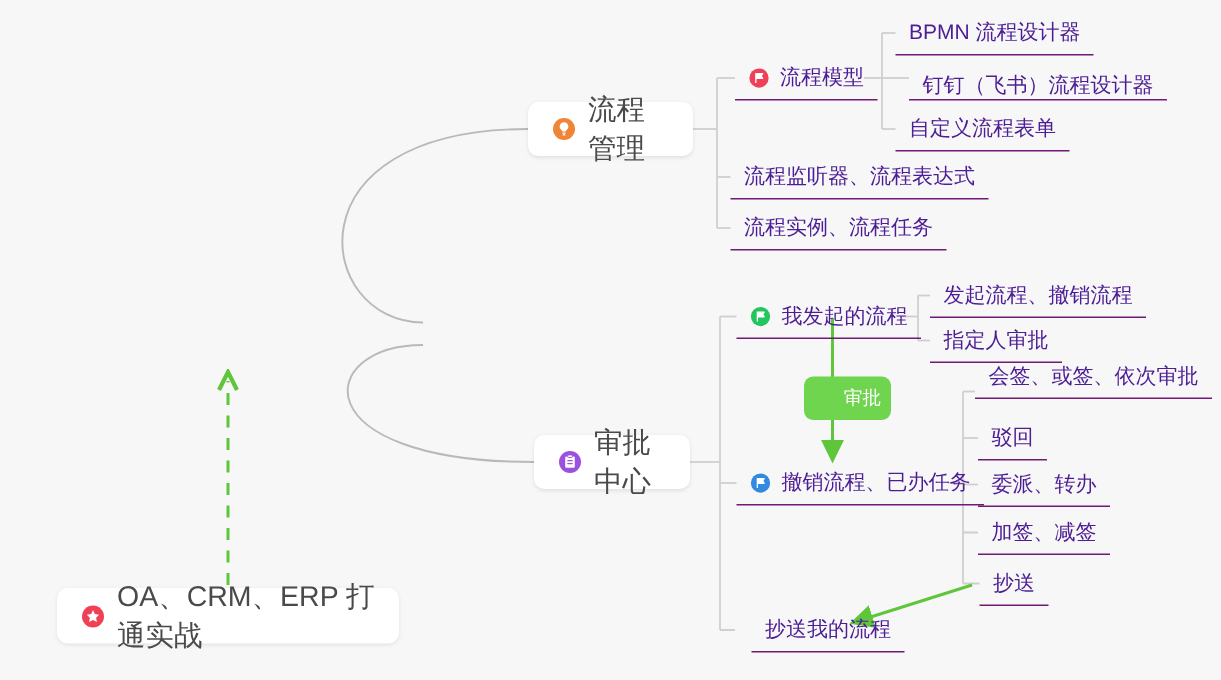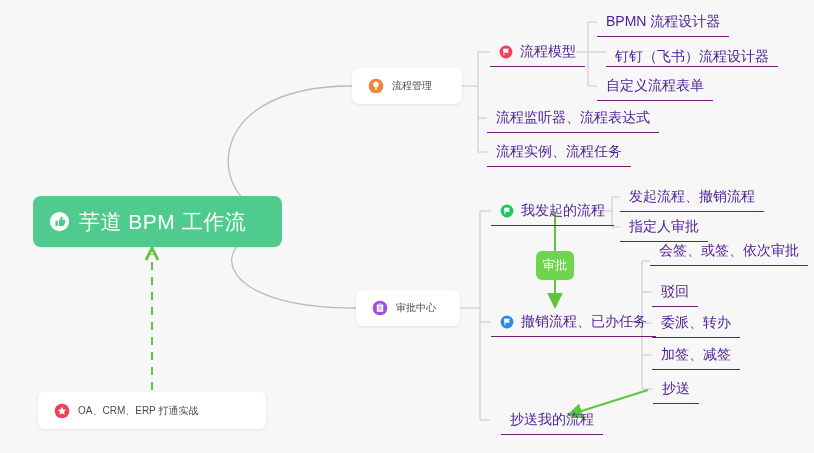--- a/index.html
+++ b/index.html
@@ -22,21 +22,21 @@
     color:#ffffff;font-size:21px;
     padding-left:16px;gap:9px;
     box-shadow:0 1px 2px rgba(0,0,0,0.06);
   }
   .root .label{letter-spacing:0.5px;}
 
   
   .card{
     background:#ffffff;border-radius:7px;
     box-shadow:0 1px 3px rgba(0,0,0,0.09);
-    font-size:10px;color:#4a4a4a;
+    font-size:19px;color:#4a4a4a;
     padding:0 16px;gap:8px;height:36px;
   }
   #node-liucheng-guanli{left:352px;top:68px;width:110px;}
   #node-shenpi-zhongxin{left:356px;top:290px;width:104px;}
   #node-oa-crm-erp{left:38px;top:392px;width:228px;height:37px;}
 
   
   .leaf{
     font-size:14px;color:#4c1d95;
     height:29px;padding:0 9px;gap:7px;
@@ -63,21 +63,21 @@
   #leaf-weipai{left:652px;top:309px;justify-content:flex-end;}
   #leaf-jiaqian{left:652px;top:341px;}
   #leaf-chaosong{left:653px;top:375px;}
   #leaf-chaosong-wode{left:501px;top:406px;text-align:center;}
 
   
   #badge-shenpi{
     position:absolute;left:536px;top:251px;width:38px;height:29px;
     background:#6fd44e;border-radius:6px;
     display:flex;align-items:center;justify-content:center;
-    color:#ffffff;font-size:12.5px;
+    color:#ffffff;font-size:12.5px;padding-left:20px;
   }
 
   .icon{display:inline-flex;align-items:center;justify-content:center;flex:0 0 auto;}
   .icon svg{display:block;}
 </style>
 </head>
 <body>
 
 <div id="canvas">
 
@@ -127,29 +127,20 @@
       </marker>
     </defs>
     <path d="M 152 390 L 152 254" fill="none" stroke="#5fc63c" stroke-width="2" stroke-dasharray="8 7" marker-end="url(#arrow-green)"></path>
 
     <path d="M 555 212 L 555 252" fill="none" stroke="#5fc63c" stroke-width="2"></path>
     <path d="M 555 280 L 555 303" fill="none" stroke="#5fc63c" stroke-width="2" marker-end="url(#arrow-green-solid)"></path>
 
     <path d="M 648 390 L 572 414" fill="none" stroke="#5fc63c" stroke-width="2" marker-end="url(#arrow-green-solid)"></path>
   </svg>
 
-  <div class="node root" id="node-root">
-    <span class="icon">
-      <svg width="21" height="21" viewBox="0 0 24 24">
-        <circle cx="12" cy="12" r="11" fill="#ffffff"></circle>
-        <path d="M8.2 11.2h1.9v6H8.2a.9.9 0 0 1-.9-.9v-4.2c0-.5.4-.9.9-.9zm3.1-.1 2.5-4.3c.5-.9 1.9-.6 1.9.5l-.4 2.6h2.4c.8 0 1.3.7 1.1 1.4l-1.2 4.5c-.2.7-.8 1.2-1.5 1.2h-4.8v-5.9z" fill="#4ecb8d"></path>
-      </svg>
-    </span>
-    <span class="label">芋道 BPM 工作流</span>
-  </div>
 
   <div class="node card" id="node-oa-crm-erp">
     <span class="icon">
       <svg width="16" height="16" viewBox="0 0 24 24">
         <circle cx="12" cy="12" r="11" fill="#ef4056"></circle>
         <path d="M12 5.6l1.9 4 4.3.6-3.1 3 .8 4.3-3.9-2.1-3.9 2.1.8-4.3-3.1-3 4.3-.6z" fill="#ffffff"></path>
       </svg>
     </span>
     <span>OA、CRM、ERP 打通实战</span>
   </div>

